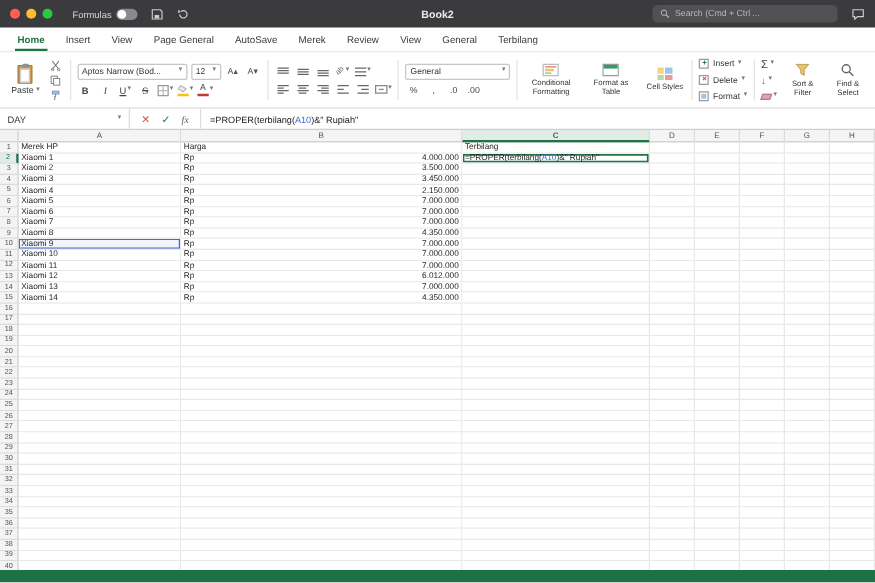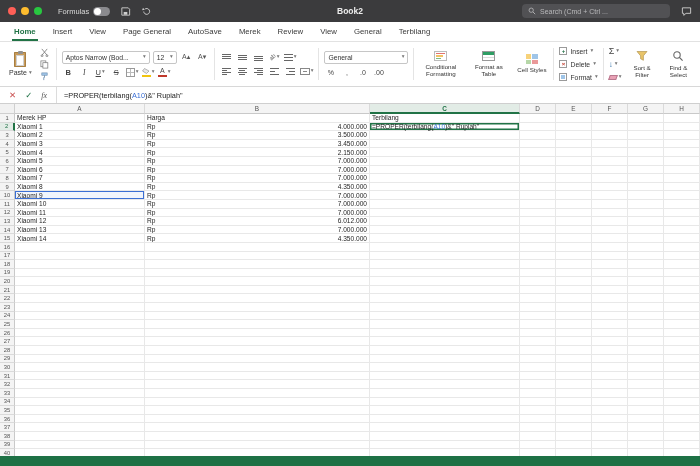--- a/index.html
+++ b/index.html
@@ -451,20 +451,24 @@
     <div class="bigbtn2" style="width:32px">
       <svg class="magbig" viewBox="0 0 12 12">
           <circle cx="5" cy="5" r="3.2" fill="none" stroke="#666" stroke-width="1.1"></circle>
           <line x1="7.4" y1="7.4" x2="10.6" y2="10.6" stroke="#666" stroke-width="1.2"></line>
         </svg>
       <span class="bigbtn2-label">Find &amp; Select</span>
     </div>
   </div>
 
   <div class="formulabar">
+    <div class="namebox">
+      <span>DAY</span>
+      <span class="chev">▾</span>
+    </div>
     <div class="fb-btns">
       <span class="fb-x">✕</span>
       <span class="fb-check">✓</span>
       <span class="fb-fx">fx</span>
     </div>
     <div class="fb-formula">
       <span>=PROPER(terbilang(</span><span class="refblue">A10</span><span>)&amp;" Rupiah"</span>
     </div>
   </div>
 

